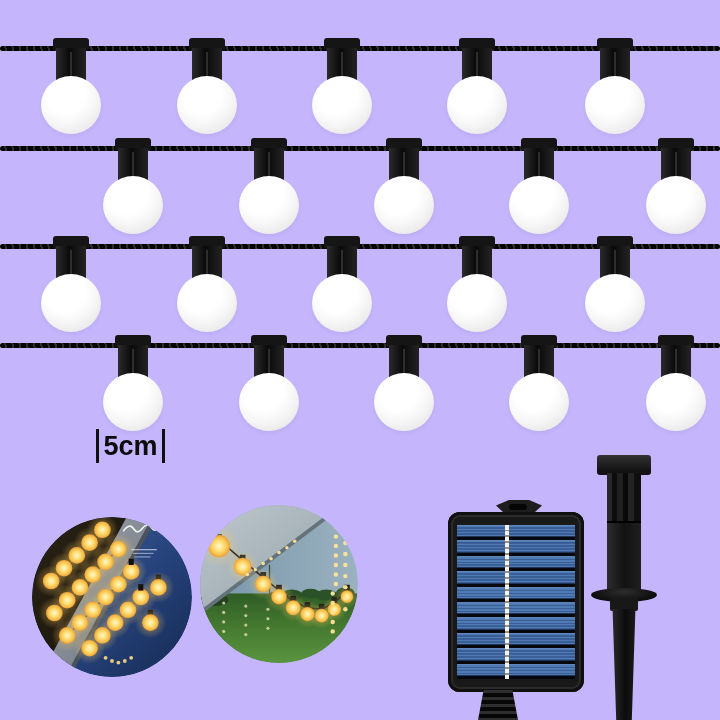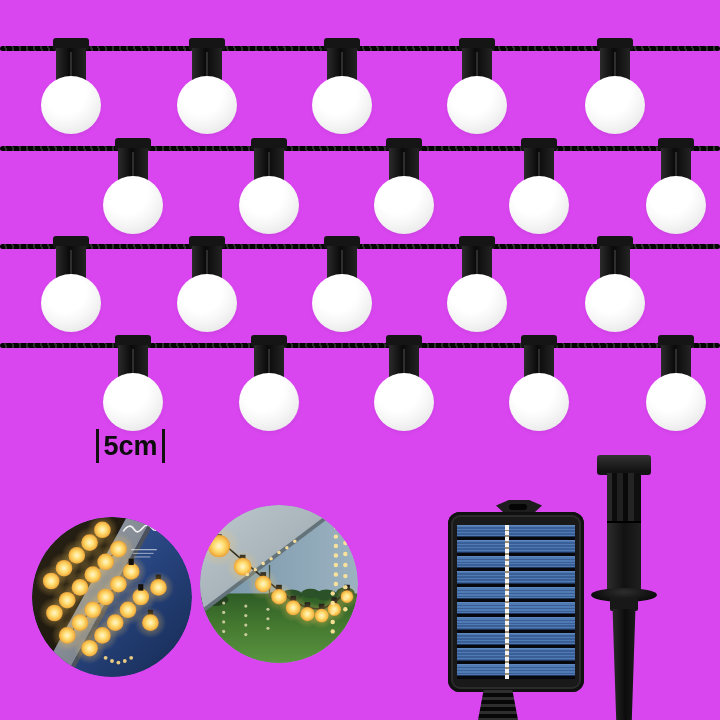--- a/index.html
+++ b/index.html
@@ -1,16 +1,16 @@
 <!DOCTYPE html>
 <html><head>
 <meta charset="utf-8">
 <style>
   html,body{margin:0;padding:0;background:#fff;}
-  .stage{position:relative;width:720px;height:720px;background:#d946ef;overflow:hidden;
+  .stage{position:relative;width:720px;height:720px;background:#c4b5fd;overflow:hidden;
          font-family:"Liberation Sans",sans-serif;}
   
   .wire{position:absolute;left:0;width:720px;height:5px;z-index:1;border-radius:3px;
         background:repeating-linear-gradient(78deg,#050505 0 5px,#2e2e2e 5px 7px);}
   .bulb{position:absolute;width:64px;height:98px;z-index:2;}
   .cap{position:absolute;left:14px;top:0;width:36px;height:12px;background:#151515;border-radius:3px 3px 1px 1px;}
   .socket{position:absolute;left:17px;top:10px;width:30px;height:32px;
           background:linear-gradient(90deg,#2b2b2b 0%,#0a0a0a 45%,#232323 100%);}
   .seam{position:absolute;left:31px;top:14px;width:2px;height:26px;background:#4a4a4a;opacity:.55;}
   .globe{position:absolute;left:2px;top:38px;width:60px;height:58px;border-radius:50%;

